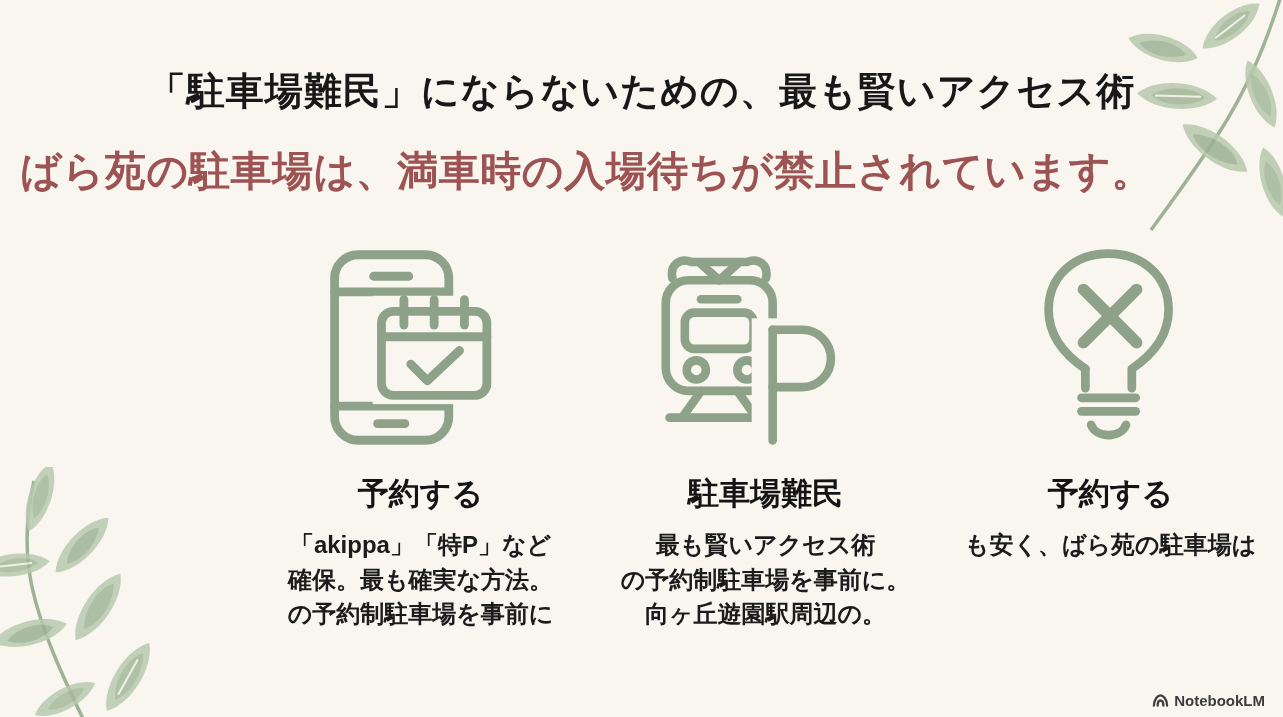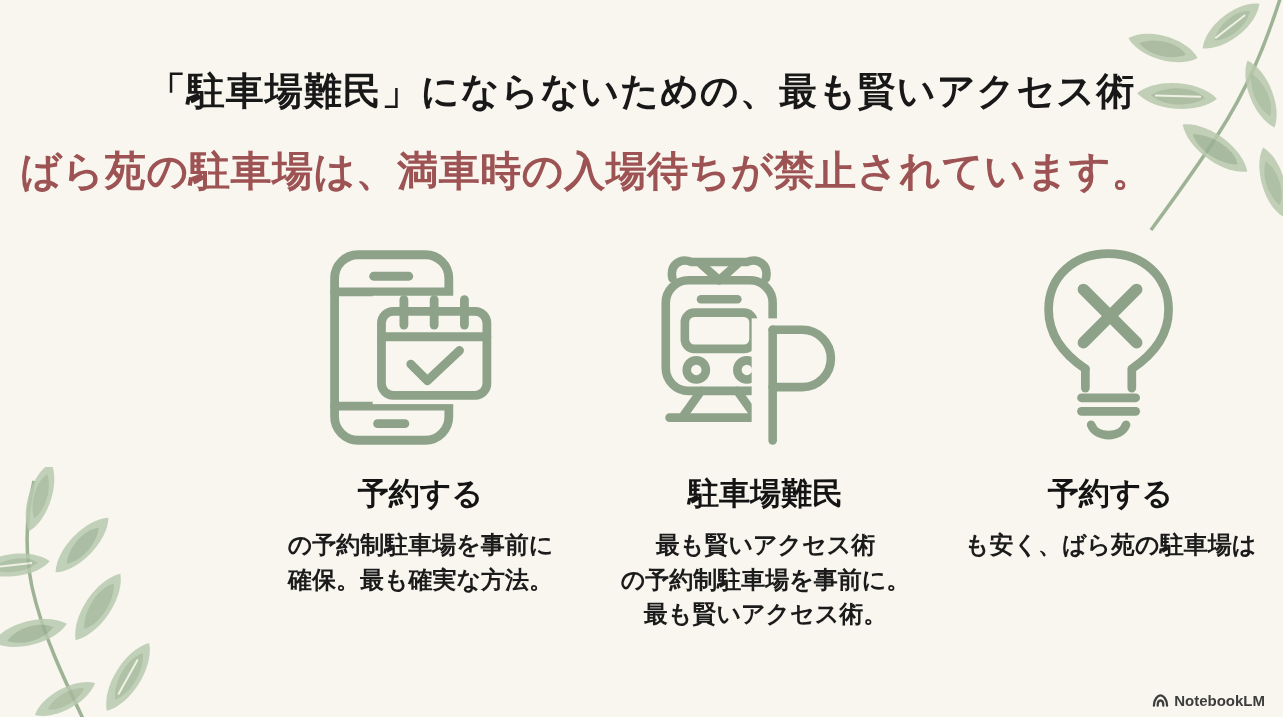--- a/index.html
+++ b/index.html
@@ -174,22 +174,23 @@
           <rect class="ic" x="70" y="68" width="108" height="86" rx="12"></rect>
           <line class="ic" x1="93" y1="56" x2="93" y2="82"></line>
           <line class="ic" x1="124" y1="56" x2="124" y2="82"></line>
           <line class="ic" x1="155" y1="56" x2="155" y2="82"></line>
           <line class="ic" x1="70" y1="94" x2="178" y2="94"></line>
           <path class="ic" d="M100 122 L117 139 L150 108"></path>
         </svg>
       </div>
       <div class="heading">予約する</div>
       <div class="body-text">
+        <span>「akippa」「特P」など</span>
+        <span>確保。最も確実な方法。</span>
         <span>の予約制駐車場を事前に</span>
-        <span>確保。最も確実な方法。</span>
       </div>
     </div>
 
     <div class="column">
       <div class="icon-box">
         <svg width="225" height="210" viewBox="0 0 235 220">
           <path class="ic" d="M20 38 C17 24 28 16 40 21 L98 21 C110 16 121 24 118 38"></path>
           <path class="ic" d="M50 23 L69 40 L88 23"></path>
           <rect class="ic" x="13" y="40" width="112" height="116" rx="24"></rect>
           <line class="ic" x1="50" y1="60" x2="88" y2="60"></line>
@@ -201,21 +202,21 @@
           <line class="ic" x1="17" y1="184" x2="140" y2="184"></line>
           <rect class="occ" x="103" y="80" width="132" height="140"></rect>
           <line class="ic" x1="125" y1="92" x2="125" y2="208"></line>
           <path class="ic" d="M125 92 H156 A30 30 0 0 1 156 152 H125"></path>
         </svg>
       </div>
       <div class="heading">駐車場難民</div>
       <div class="body-text">
         <span>最も賢いアクセス術</span>
         <span>の予約制駐車場を事前に。</span>
-        <span>最も賢いアクセス術。</span>
+        <span>向ヶ丘遊園駅周辺の。</span>
       </div>
     </div>
 
     <div class="column">
       <div class="icon-box">
         <svg width="180" height="208" viewBox="0 0 185 215">
           <path class="ic" d="M66 130 C42 114 28 95 28 69 C28 34 55 11 90 11 C125 11 152 34 152 69 C152 95 138 114 114 130 L114 150"></path>
           <path class="ic" d="M66 130 L66 150"></path>
           <path class="ic-thick" d="M64 48 L119 103"></path>
           <path class="ic-thick" d="M119 48 L64 103"></path>

